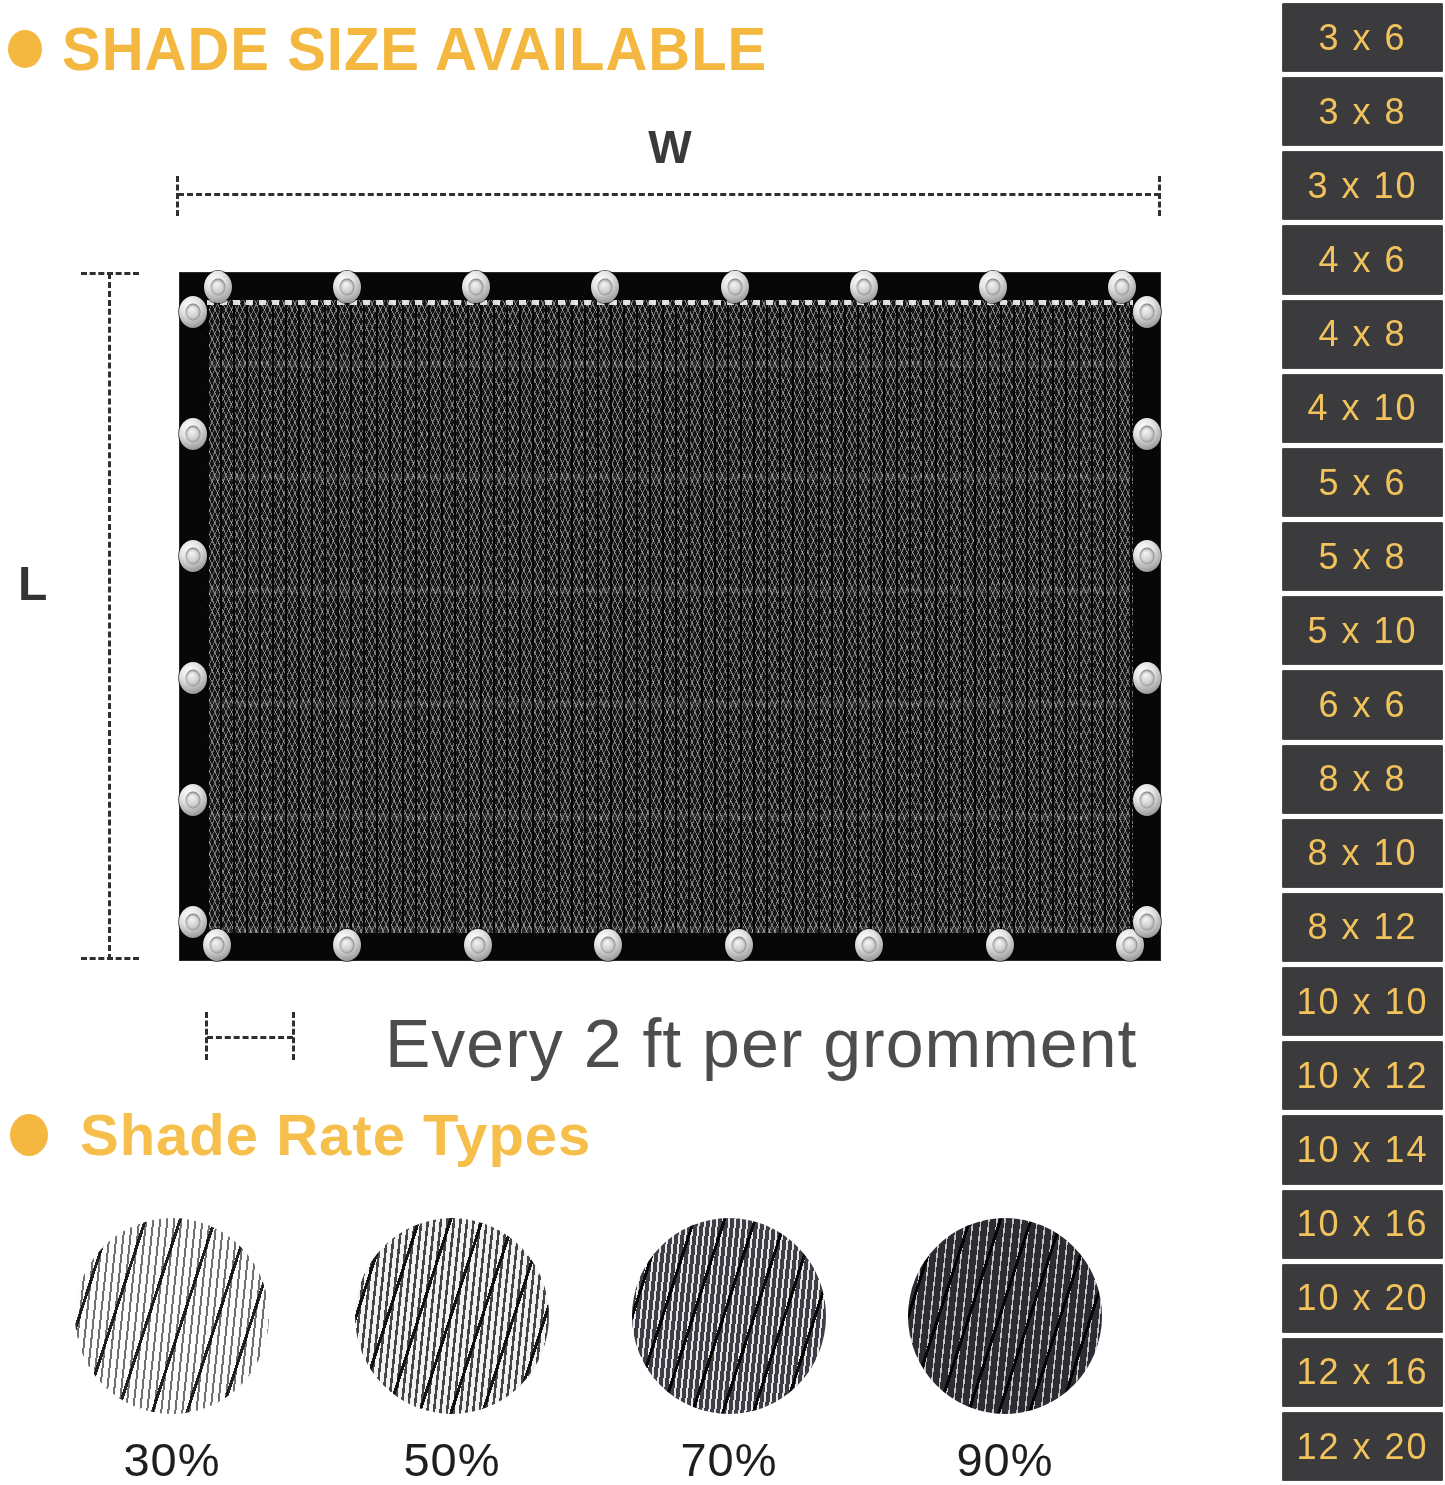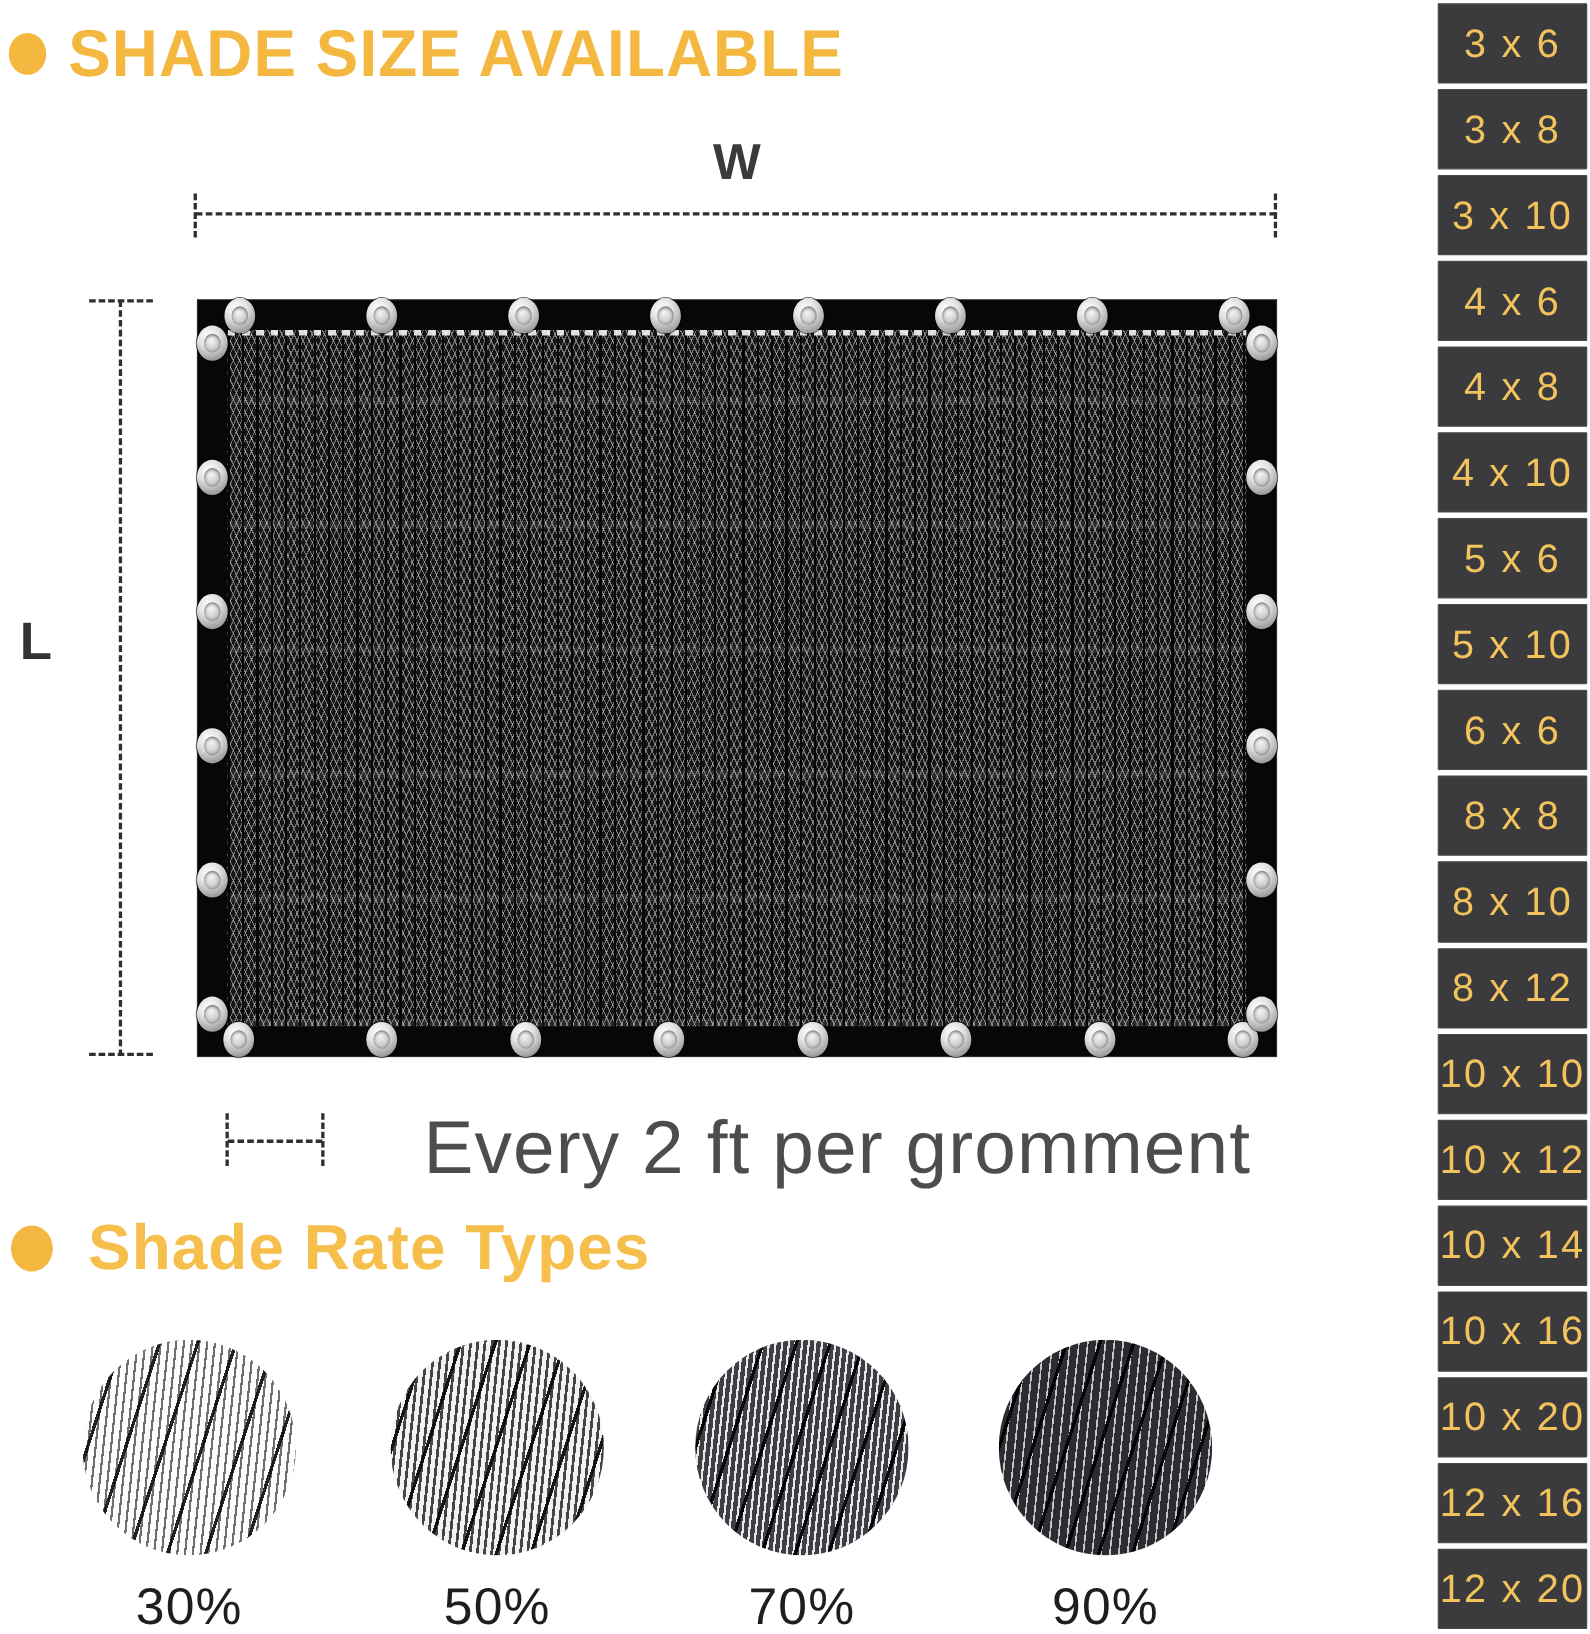--- a/index.html
+++ b/index.html
@@ -77,21 +77,21 @@
       repeating-linear-gradient(108deg, rgba(0,0,0,0.95) 0 3px, rgba(0,0,0,0) 3px 29px),
       repeating-linear-gradient(96deg, rgba(255,255,255,0.88) 0 2px, rgba(255,255,255,0) 2px 6px),
       #3e3e46;}
   .rc3{background:
       repeating-linear-gradient(108deg, rgba(0,0,0,0.95) 0 3px, rgba(0,0,0,0) 3px 29px),
       repeating-linear-gradient(96deg, rgba(255,255,255,0.72) 0 1.5px, rgba(255,255,255,0) 1.5px 8px),
       #2c2c33;}
   .rate-label{font-size:47px;color:#1e1e1e;letter-spacing:1px;}
 
   
-  .size-list{position:absolute;top:0;right:0;bottom:0;width:138px;display:flex;flex-direction:column;gap:5px;padding:3px 2px 4px 0;}
+  .size-list{position:absolute;top:0;right:0;bottom:0;width:163px;display:flex;flex-direction:column;gap:5px;padding:3px 2px 4px 0;}
   .size-box{flex:1 1 0;background:var(--size-bg);color:var(--size-text);display:flex;align-items:center;justify-content:center;
     font-size:36px;letter-spacing:2px;border:1px solid #4a4a4c;border-radius:1px;}
 </style>
 </head>
 <body>
 
 <div class="stage">
 
   <div class="heading heading-top">
     <span class="bullet"></span>
@@ -165,20 +165,21 @@
     </div>
 
   <aside class="size-list" id="size-list">
       <div class="size-box">3 x 6</div>
       <div class="size-box">3 x 8</div>
       <div class="size-box">3 x 10</div>
       <div class="size-box">4 x 6</div>
       <div class="size-box">4 x 8</div>
       <div class="size-box">4 x 10</div>
       <div class="size-box">5 x 6</div>
+      <div class="size-box">5 x 8</div>
       <div class="size-box">5 x 10</div>
       <div class="size-box">6 x 6</div>
       <div class="size-box">8 x 8</div>
       <div class="size-box">8 x 10</div>
       <div class="size-box">8 x 12</div>
       <div class="size-box">10 x 10</div>
       <div class="size-box">10 x 12</div>
       <div class="size-box">10 x 14</div>
       <div class="size-box">10 x 16</div>
       <div class="size-box">10 x 20</div>

